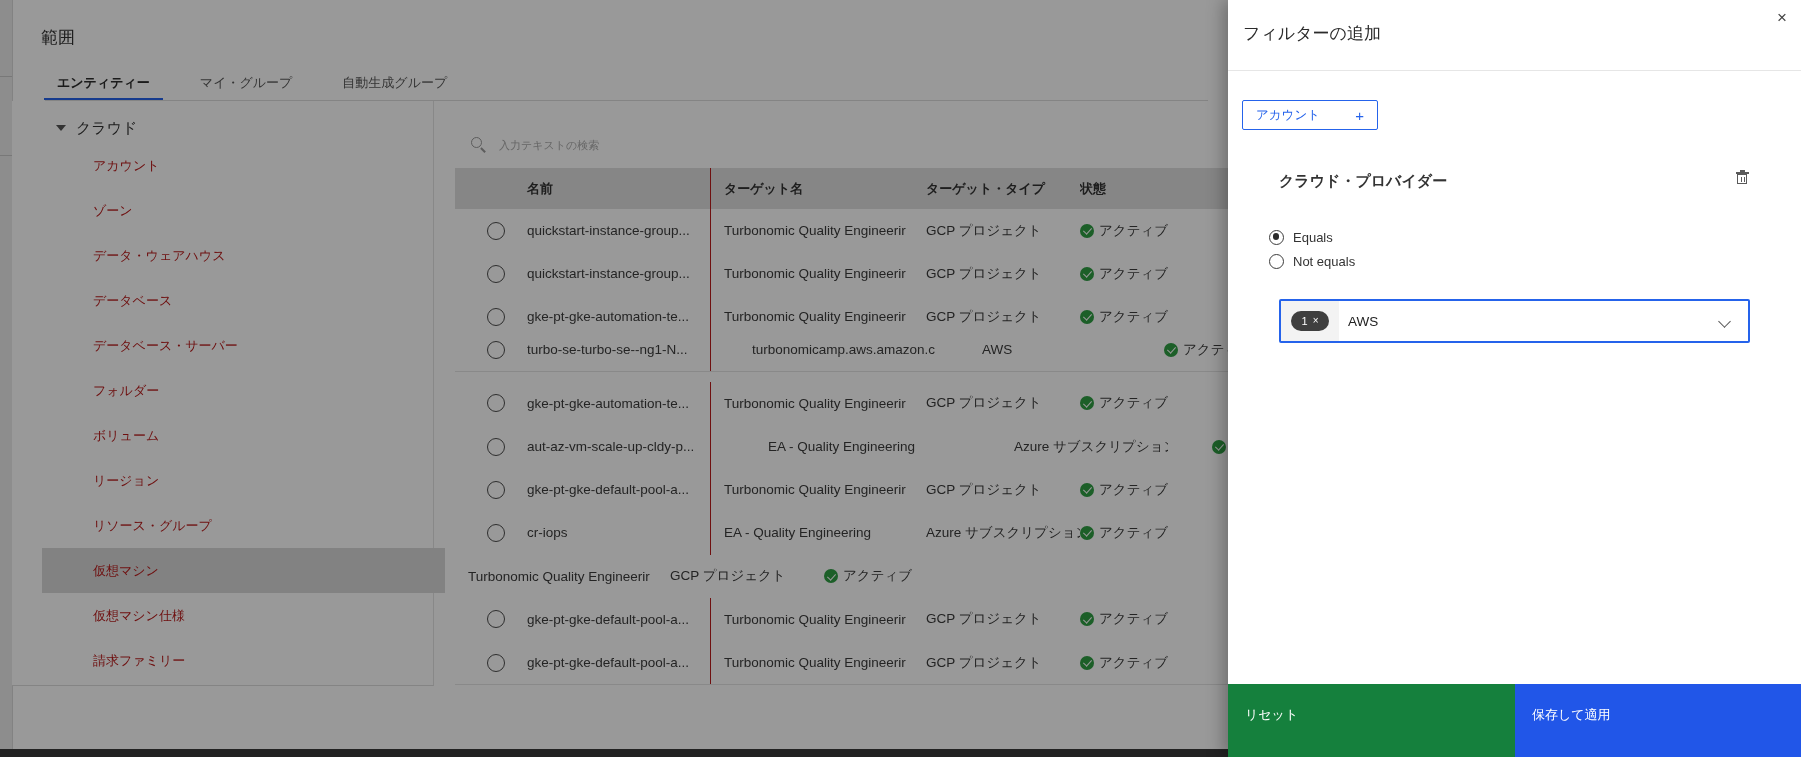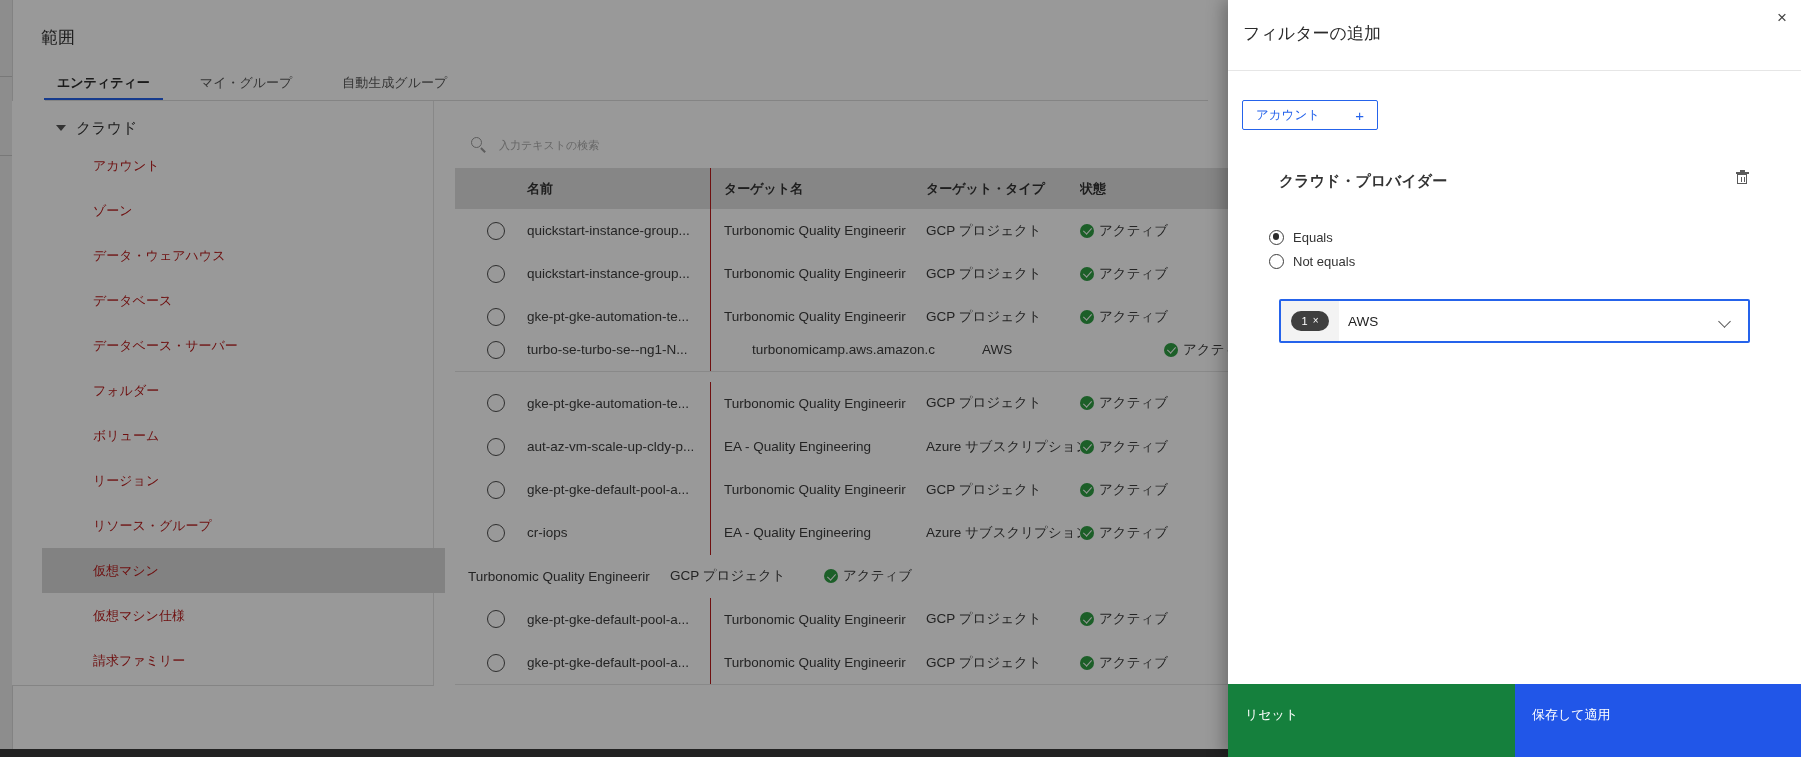--- a/index.html
+++ b/index.html
@@ -184,21 +184,21 @@
           <span class="row-radio"></span>
           <span>gke-pt-gke-automation-te...</span>
         </div>
         <div class="c2">Turbonomic Quality Engineerir</div>
         <div class="c3">GCP プロジェクト</div>
         <div class="c4">
           <span class="badge"></span>
           <span>アクティブ</span>
         </div>
       </div>
-      <div class="t-row" style="top: 216px;">
+      <div class="t-row" style="top: 216px; gap: 44px;">
         <div class="c1">
           <span class="row-radio"></span>
           <span>aut-az-vm-scale-up-cldy-p...</span>
         </div>
         <div class="c2">EA - Quality Engineering</div>
         <div class="c3">Azure サブスクリプション</div>
         <div class="c4">
           <span class="badge"></span>
           <span>アクティブ</span>
         </div>

